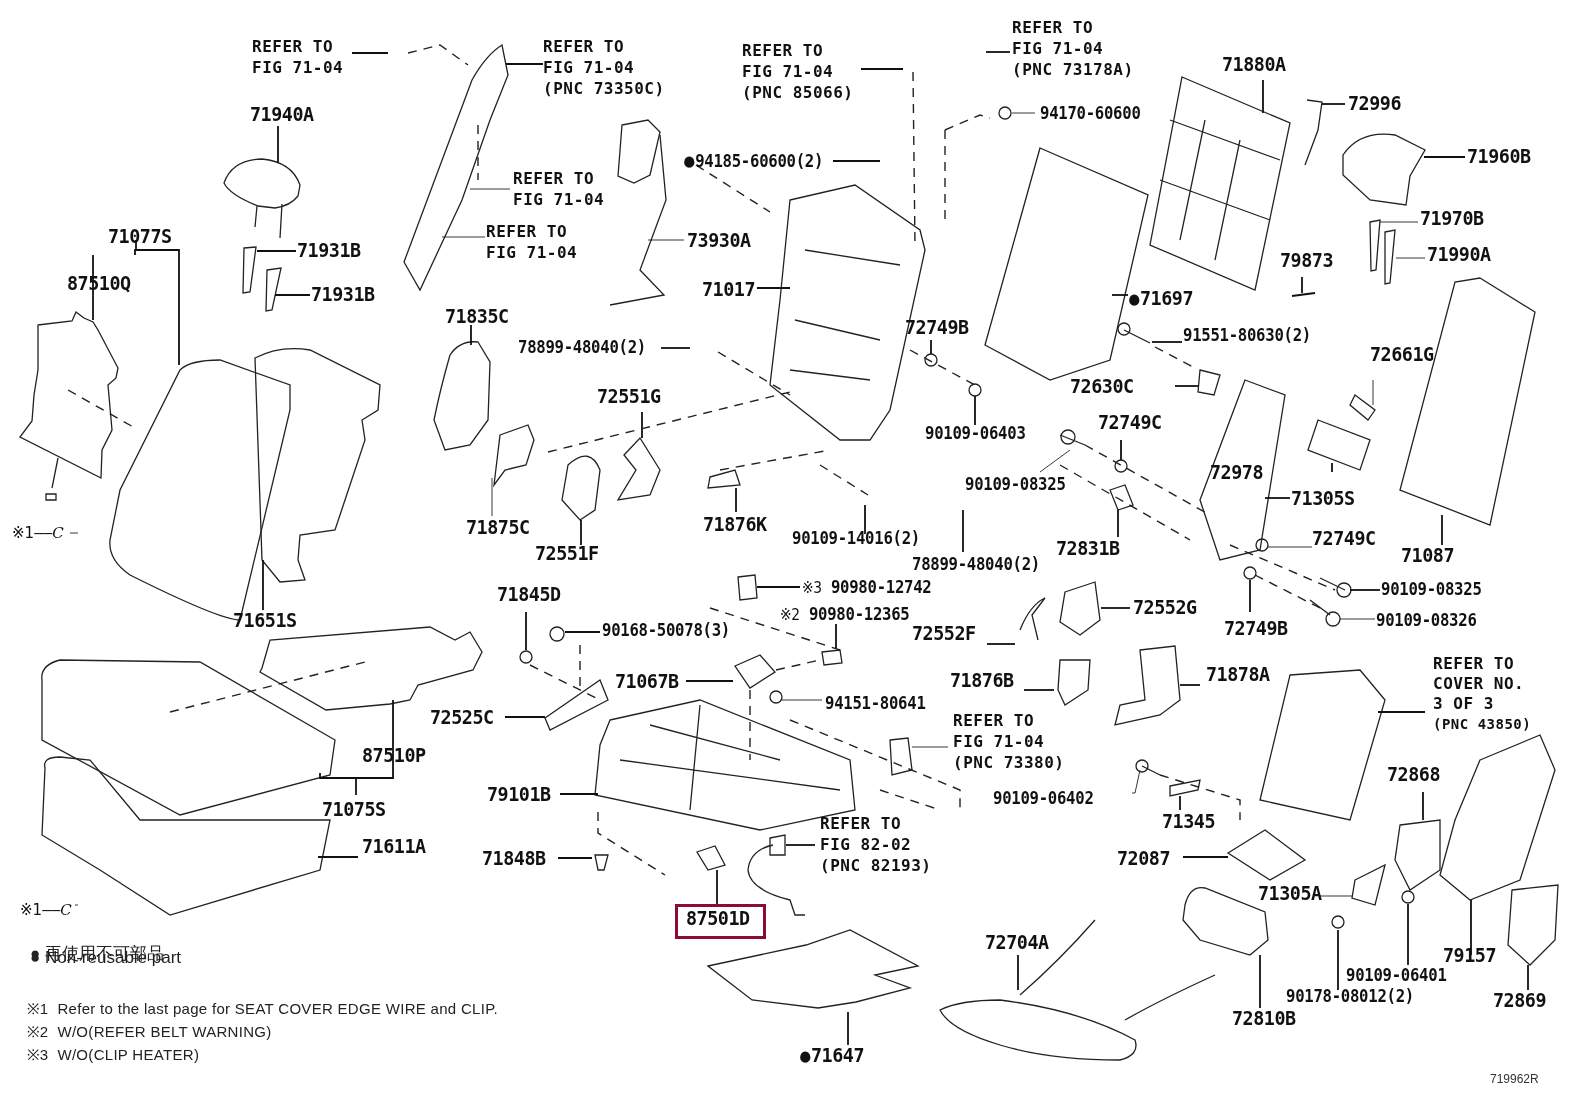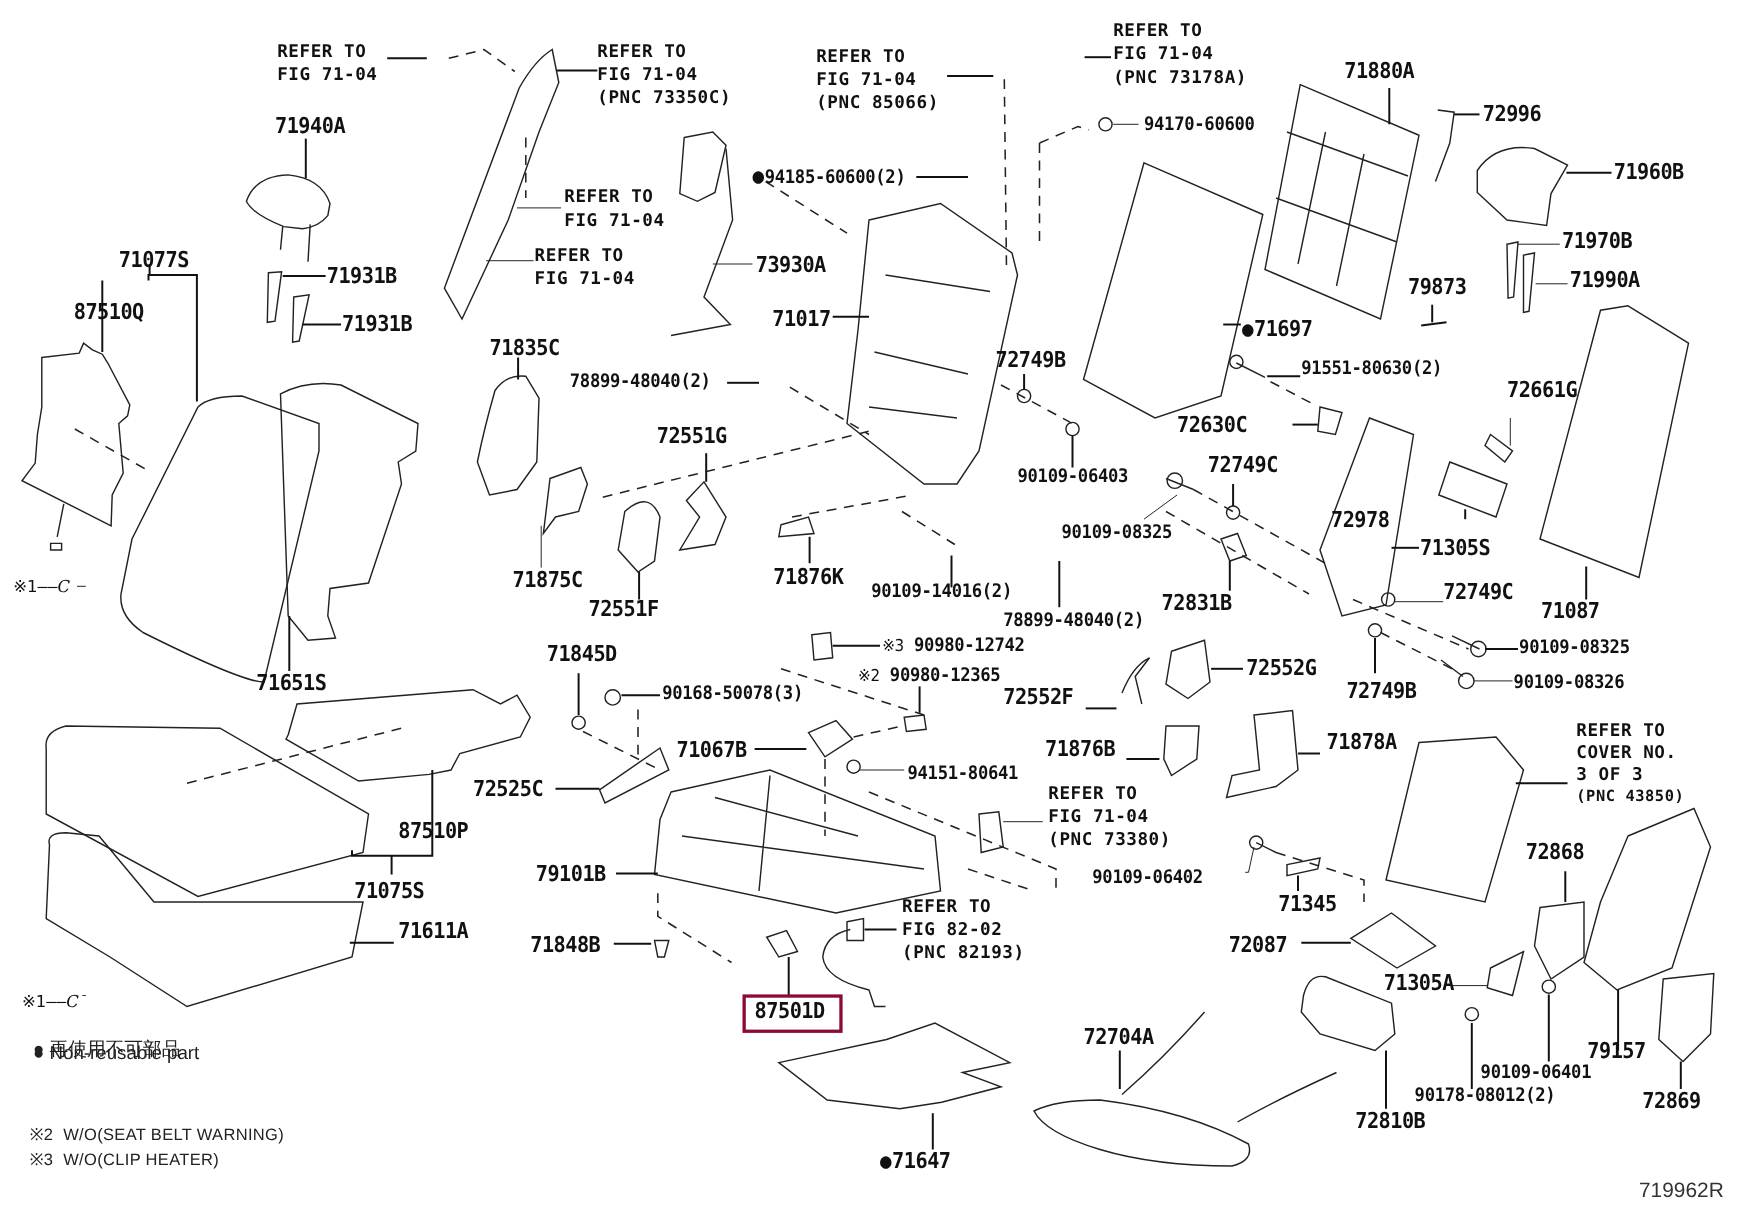--- a/index.html
+++ b/index.html
@@ -12,21 +12,21 @@
   svg#art .thin{stroke-width:0.9;}
   .lbl{position:absolute;white-space:pre;line-height:1;}
   .pn{font-size:20px;font-weight:bold;letter-spacing:-0.5px;transform:scaleX(0.92);transform-origin:left top;}
   .pn-s{font-size:17px;font-weight:bold;letter-spacing:-0.3px;transform:scaleX(0.92);transform-origin:left top;}
   .ref{font-size:16px;font-weight:bold;line-height:21px;letter-spacing:0.5px;}
   .dot::before{content:"\25CF";font-size:19px;margin-right:1px;}
   .note-mark{font-family:"DejaVu Sans",sans-serif;font-size:15px;font-weight:normal;}
   .legend{font-family:"Liberation Sans",sans-serif;font-size:17px;color:#222;}
   .legend-sm{font-family:"Liberation Sans",sans-serif;font-size:15px;color:#222;letter-spacing:0.3px;}
   .highlight{position:absolute;border:3px solid #8b0a3a;}
-  .figno{font-family:"Liberation Sans",sans-serif;font-size:19px;color:#333;}
+  .figno{font-family:"Liberation Sans",sans-serif;font-size:12px;color:#333;}
 </style>
 </head>
 <body>
 
 <div id="canvas">
 
   <svg id="art" viewBox="0 0 1592 1099">
 
     <g>
       <path d="M224 183 Q232 160 262 159 Q292 162 300 185 L298 196 Q290 206 275 208 L258 206 Q230 195 224 183Z"></path>
@@ -344,15 +344,16 @@
   <div class="lbl pn-s" style="left:1286px;top:988px">90178-08012(2)</div>
   <div class="lbl pn-s" style="left:1346px;top:967px">90109-06401</div>
   <div class="lbl pn" style="left:1387px;top:764px">72868</div>
   <div class="lbl pn" style="left:1443px;top:945px">79157</div>
   <div class="lbl pn" style="left:1493px;top:990px">72869</div>
 
   <div class="lbl figno" style="left:1490px;top:1073px">719962R</div>
 
   <div class="lbl legend" style="left:30px;top:945px"><span>●</span> <span>再使用不可部品</span></div>
   <div class="lbl legend" style="left:30px;top:949px"><span>●</span> <span>Non-reusable part</span></div>
-  <div class="lbl legend-sm" style="left:27px;top:1024px"><span>※2</span>&nbsp; <span>W/O(SEAT BELT WARNING)</span></div>
+  <div class="lbl legend-sm" style="left:27px;top:1001px"><span>※1</span>&nbsp; <span>Refer to the last page for SEAT COVER EDGE WIRE and CLIP.</span></div>
+  <div class="lbl legend-sm" style="left:27px;top:1024px"><span>※2</span>&nbsp; <span>W/O(REFER BELT WARNING)</span></div>
   <div class="lbl legend-sm" style="left:27px;top:1047px"><span>※3</span>&nbsp; <span>W/O(CLIP HEATER)</span></div>
 </div>
 
 </body></html>

